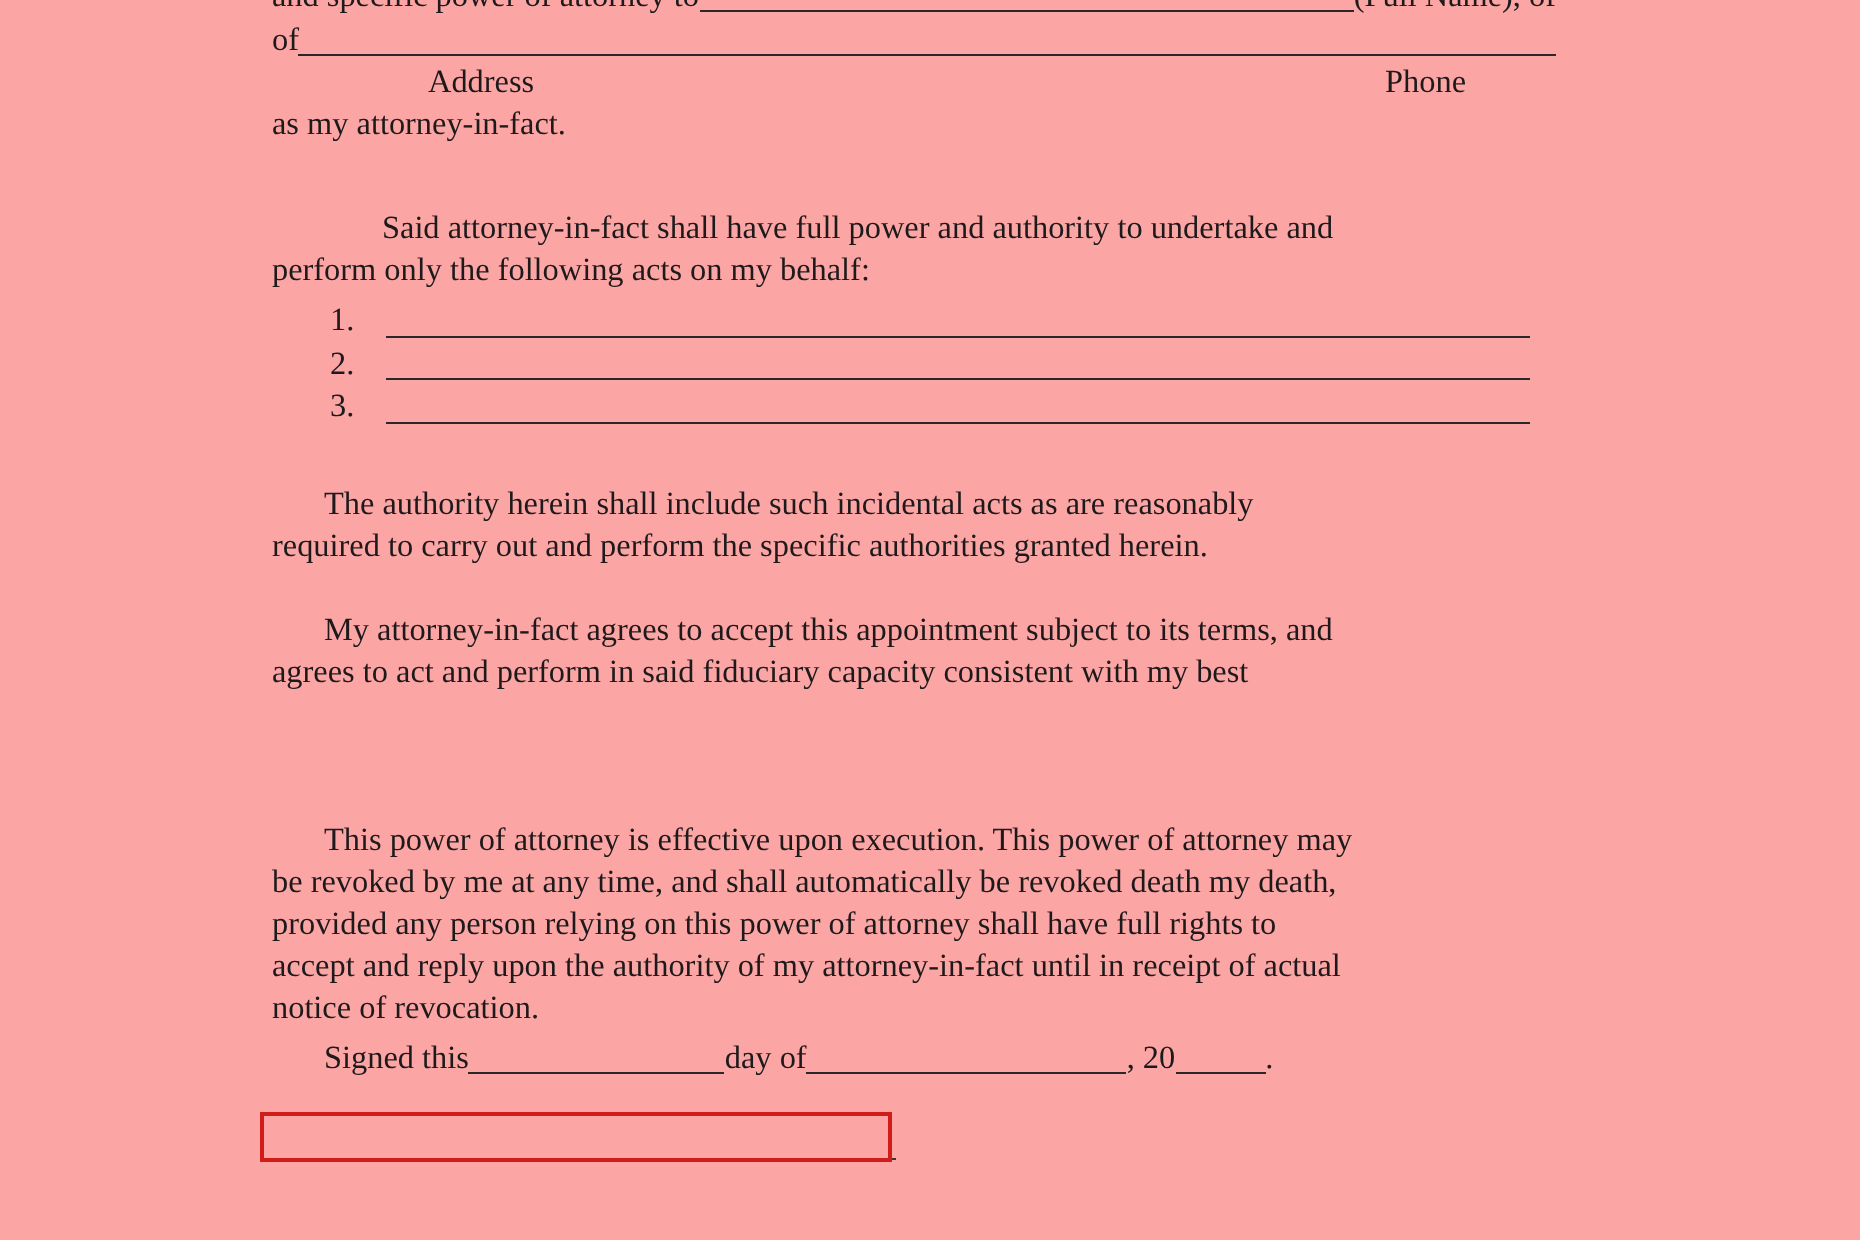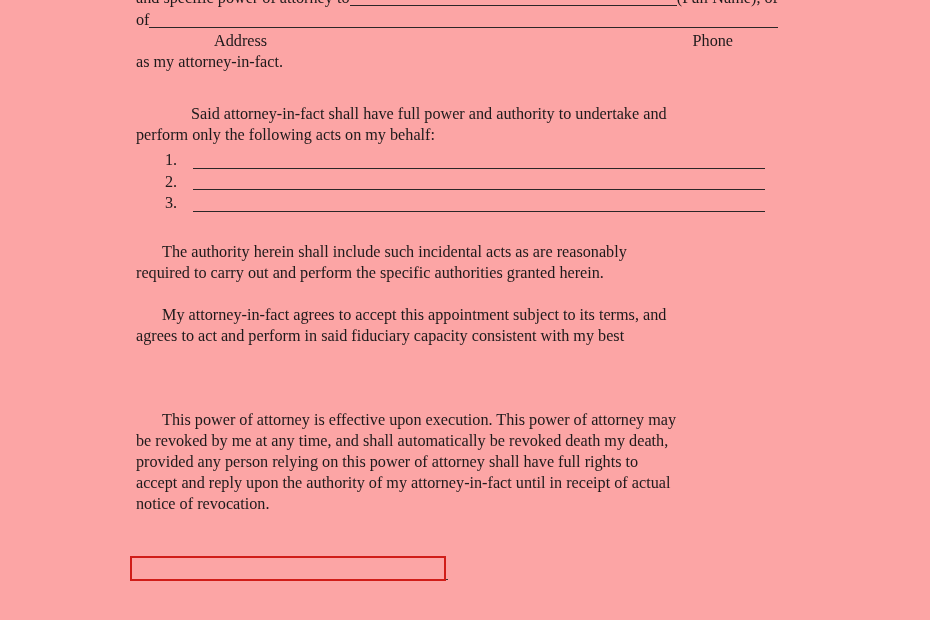--- a/index.html
+++ b/index.html
@@ -92,18 +92,27 @@
     </div>
 
     <div class="abs para p4">
       <div class="first">This power of attorney is effective upon execution. This power of attorney may</div>
       <div>be revoked by me at any time, and shall automatically be revoked death my death,</div>
       <div>provided any person relying on this power of attorney shall have full rights to</div>
       <div>accept and reply upon the authority of my attorney-in-fact until in receipt of actual</div>
       <div>notice of revocation.</div>
     </div>
 
+    <div class="abs line signed-line">
+      <span>Signed this</span>
+      <span class="blank b1"></span>
+      <span>day of</span>
+      <span class="blank b2"></span>
+      <span>, 20</span>
+      <span class="blank b3"></span>
+      <span>.</span>
+    </div>
 
   </div>
 
   <div class="sig-underline"></div>
   <div class="red-box"></div>
 </div>
 
 </body></html>

